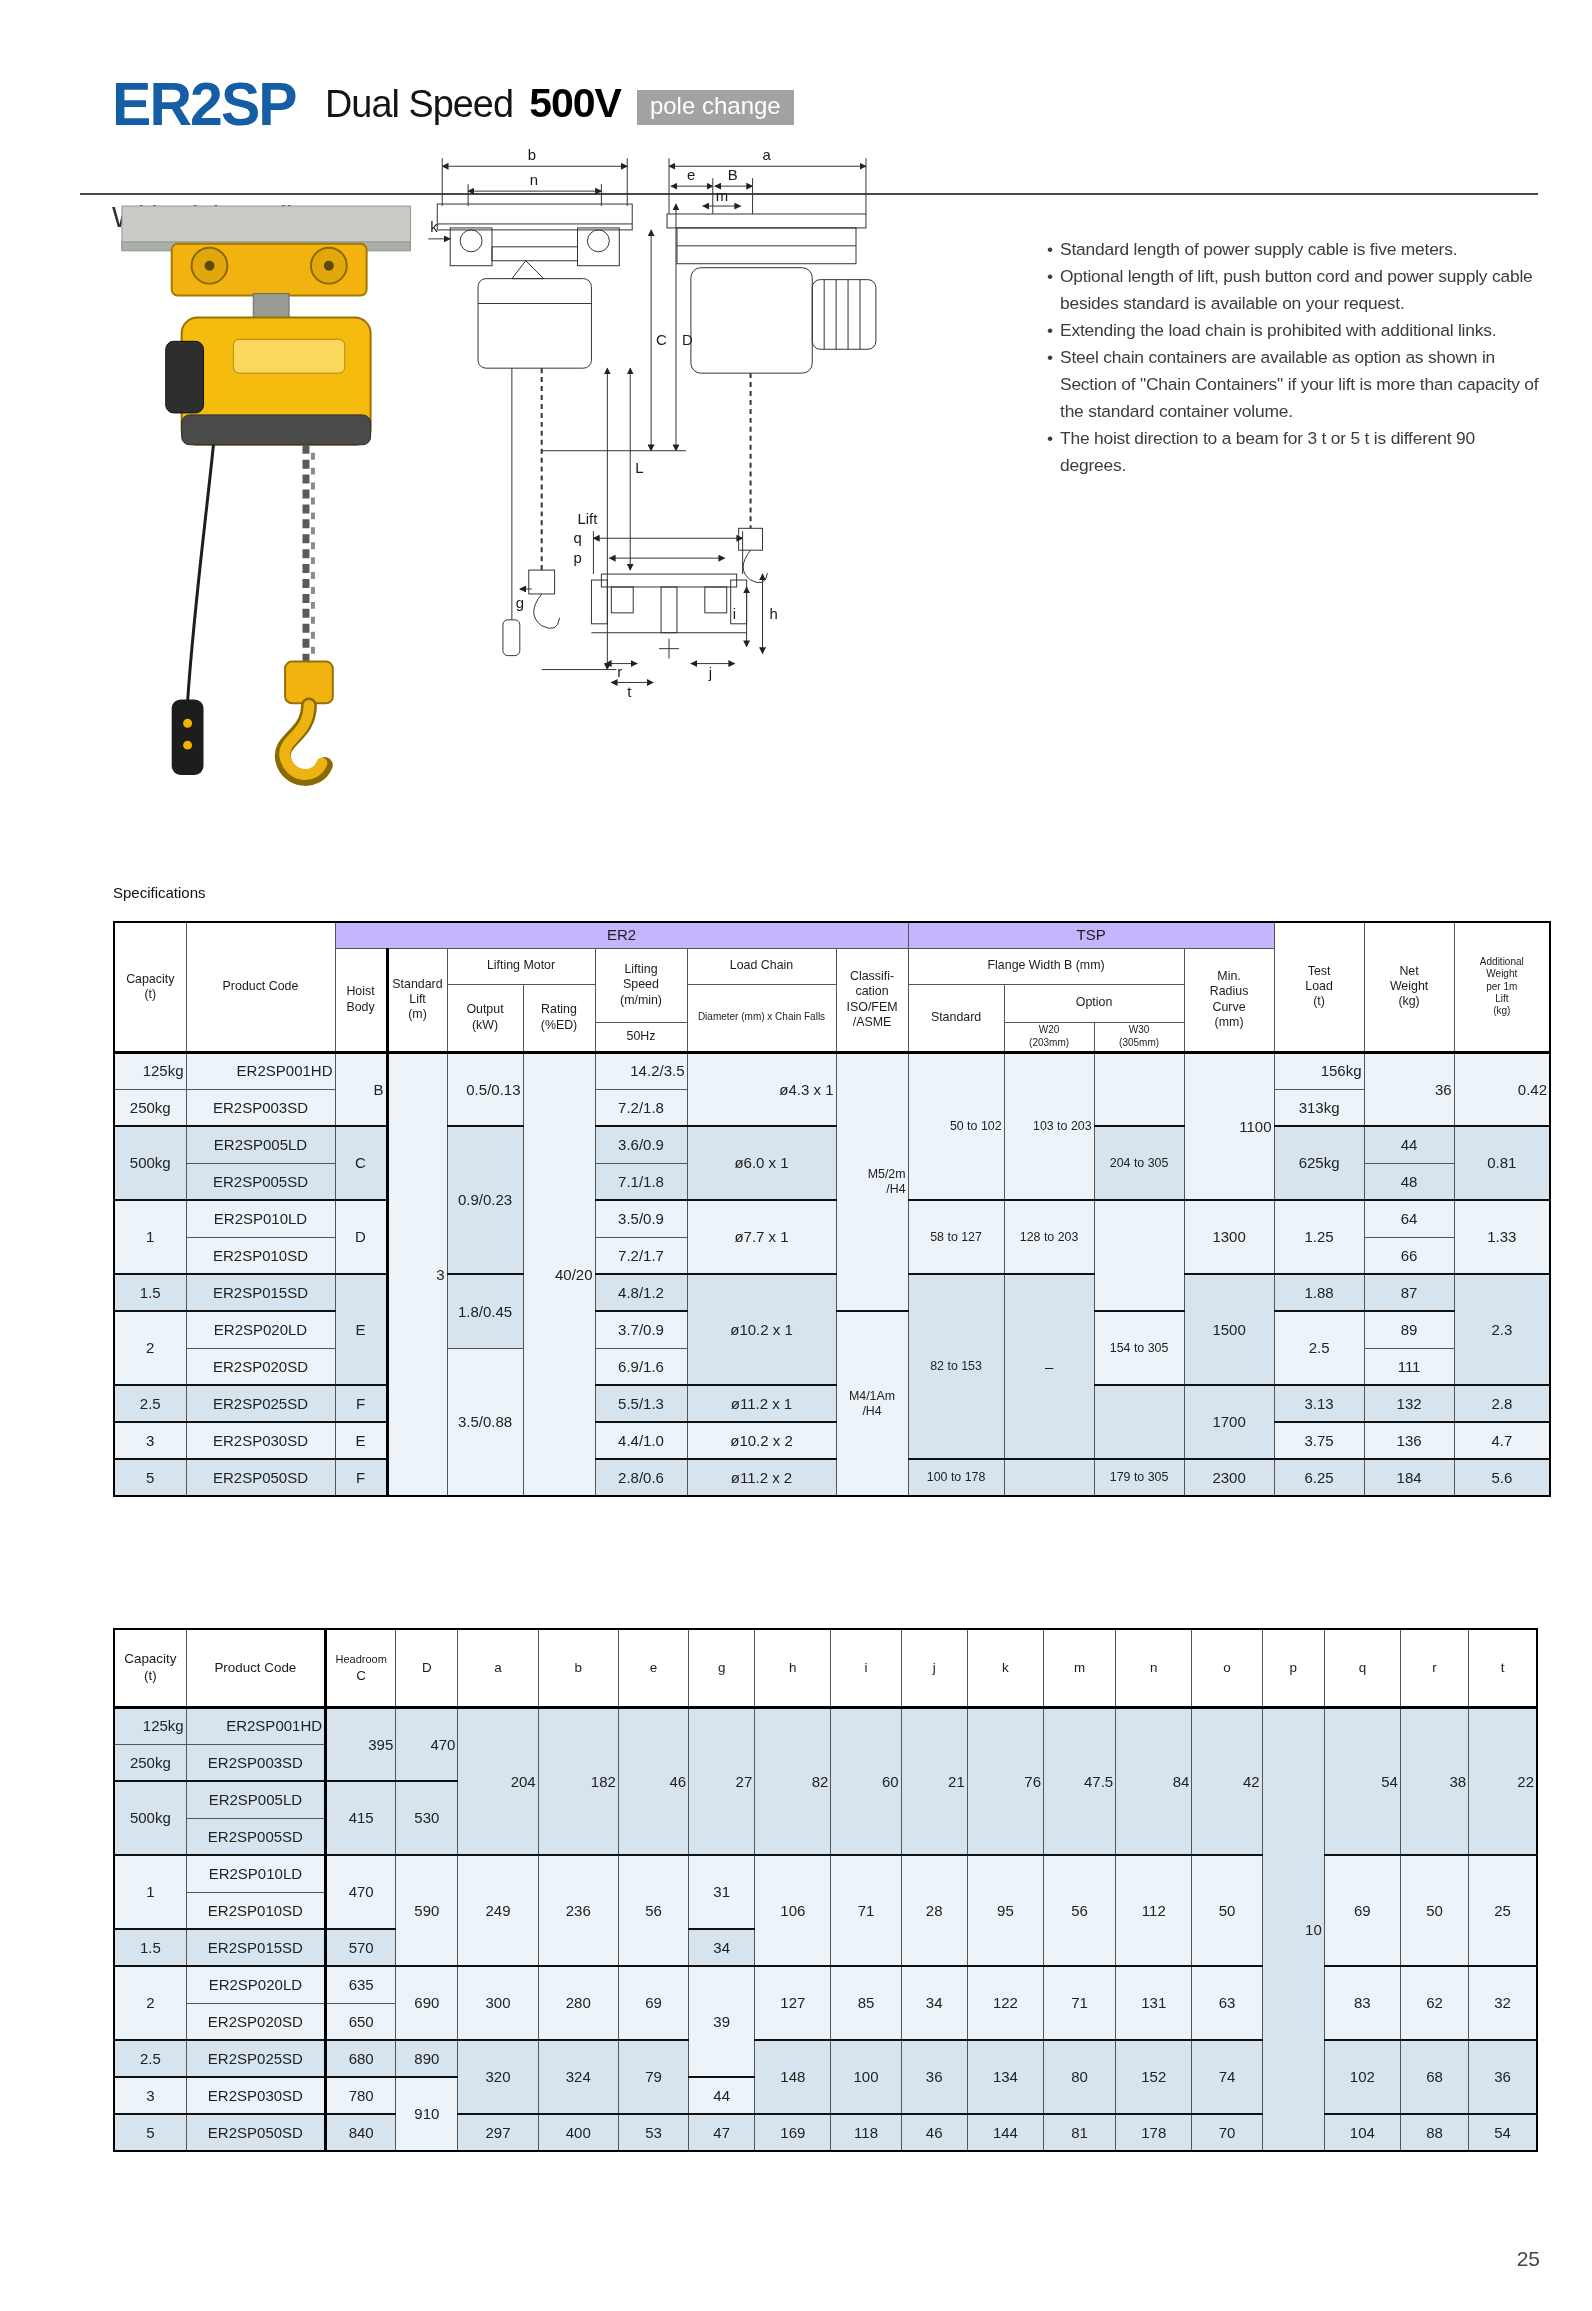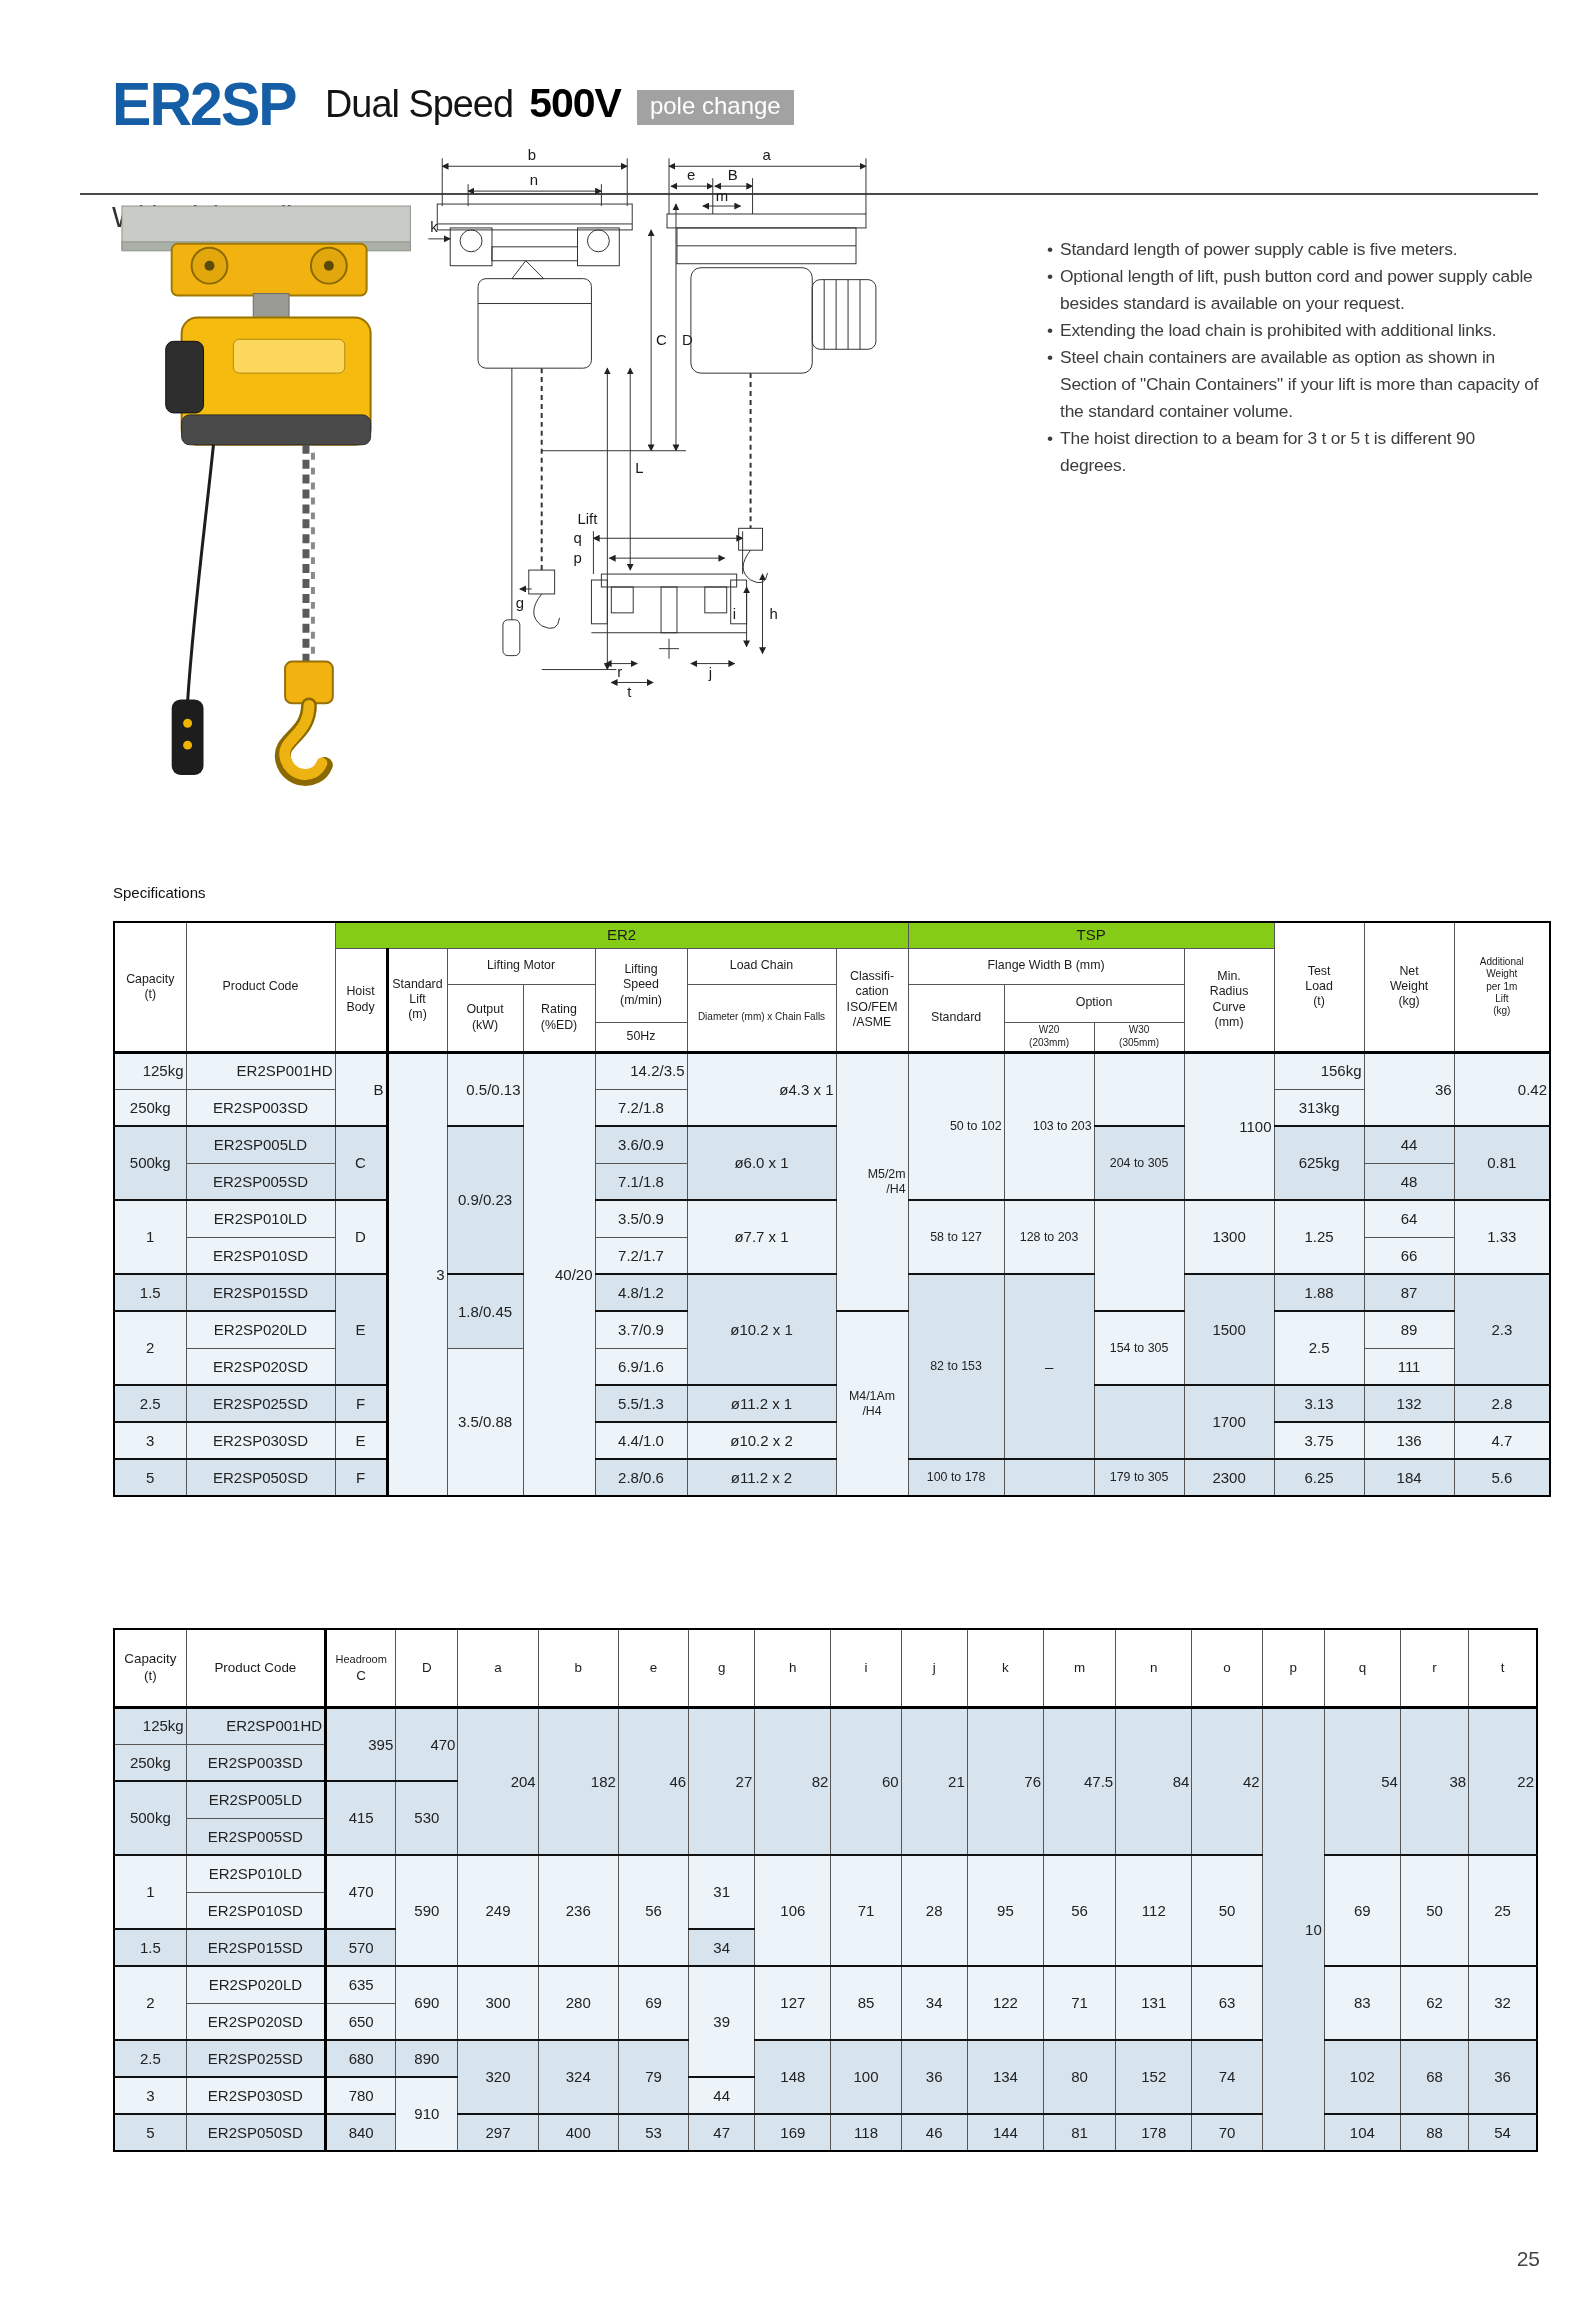--- a/index.html
+++ b/index.html
@@ -16,21 +16,21 @@
   .notes{position:absolute;left:1047px;top:236px;width:498px;}
   .note{display:flex;font-size:17.4px;line-height:1.55;color:#3c3c3c;letter-spacing:-0.2px;}
   .note .dot{width:13px;flex:none;}
   
   .sechead{position:absolute;left:113px;font-size:15px;font-weight:normal;color:#111;}
   
   table.ctable{position:absolute;left:113px;border-collapse:collapse;table-layout:fixed;width:1425px;background:#fff;border:2px solid #000;}
   .ctable th,.ctable td{border:1px solid #555;text-align:center;vertical-align:middle;padding:0 2px;overflow:hidden;}
   .ctable th{font-weight:normal;font-size:12.4px;line-height:1.22;color:#1c1c1c;background:#fff;}
   .ctable td{font-size:15px;color:#222;background:transparent;line-height:1.15;}
-  .ctable .bar{font-size:15px;background:#84cc16;}
+  .ctable .bar{font-size:15px;background:#c4b5fd;}
   .ctable .xs{font-size:10px;margin-top:47px;}
   .ctable .sm{font-size:12.4px;}
   .ctable .bl{border-left:3px solid #000;}
   tr.dark{background:#d7e4ee;}
   tr.light{background:#ecf4f9;}
   .ctable tbody tr{height:37px;}
   .ctable tbody tr:first-child td{border-top:3px solid #000;text-align:right;}
   tr.gt>td{border-top-width:2px;border-top-color:#111;}
   #spec-table thead tr:nth-child(1){height:26px;}
   #spec-table thead tr:nth-child(2){height:36px;}

